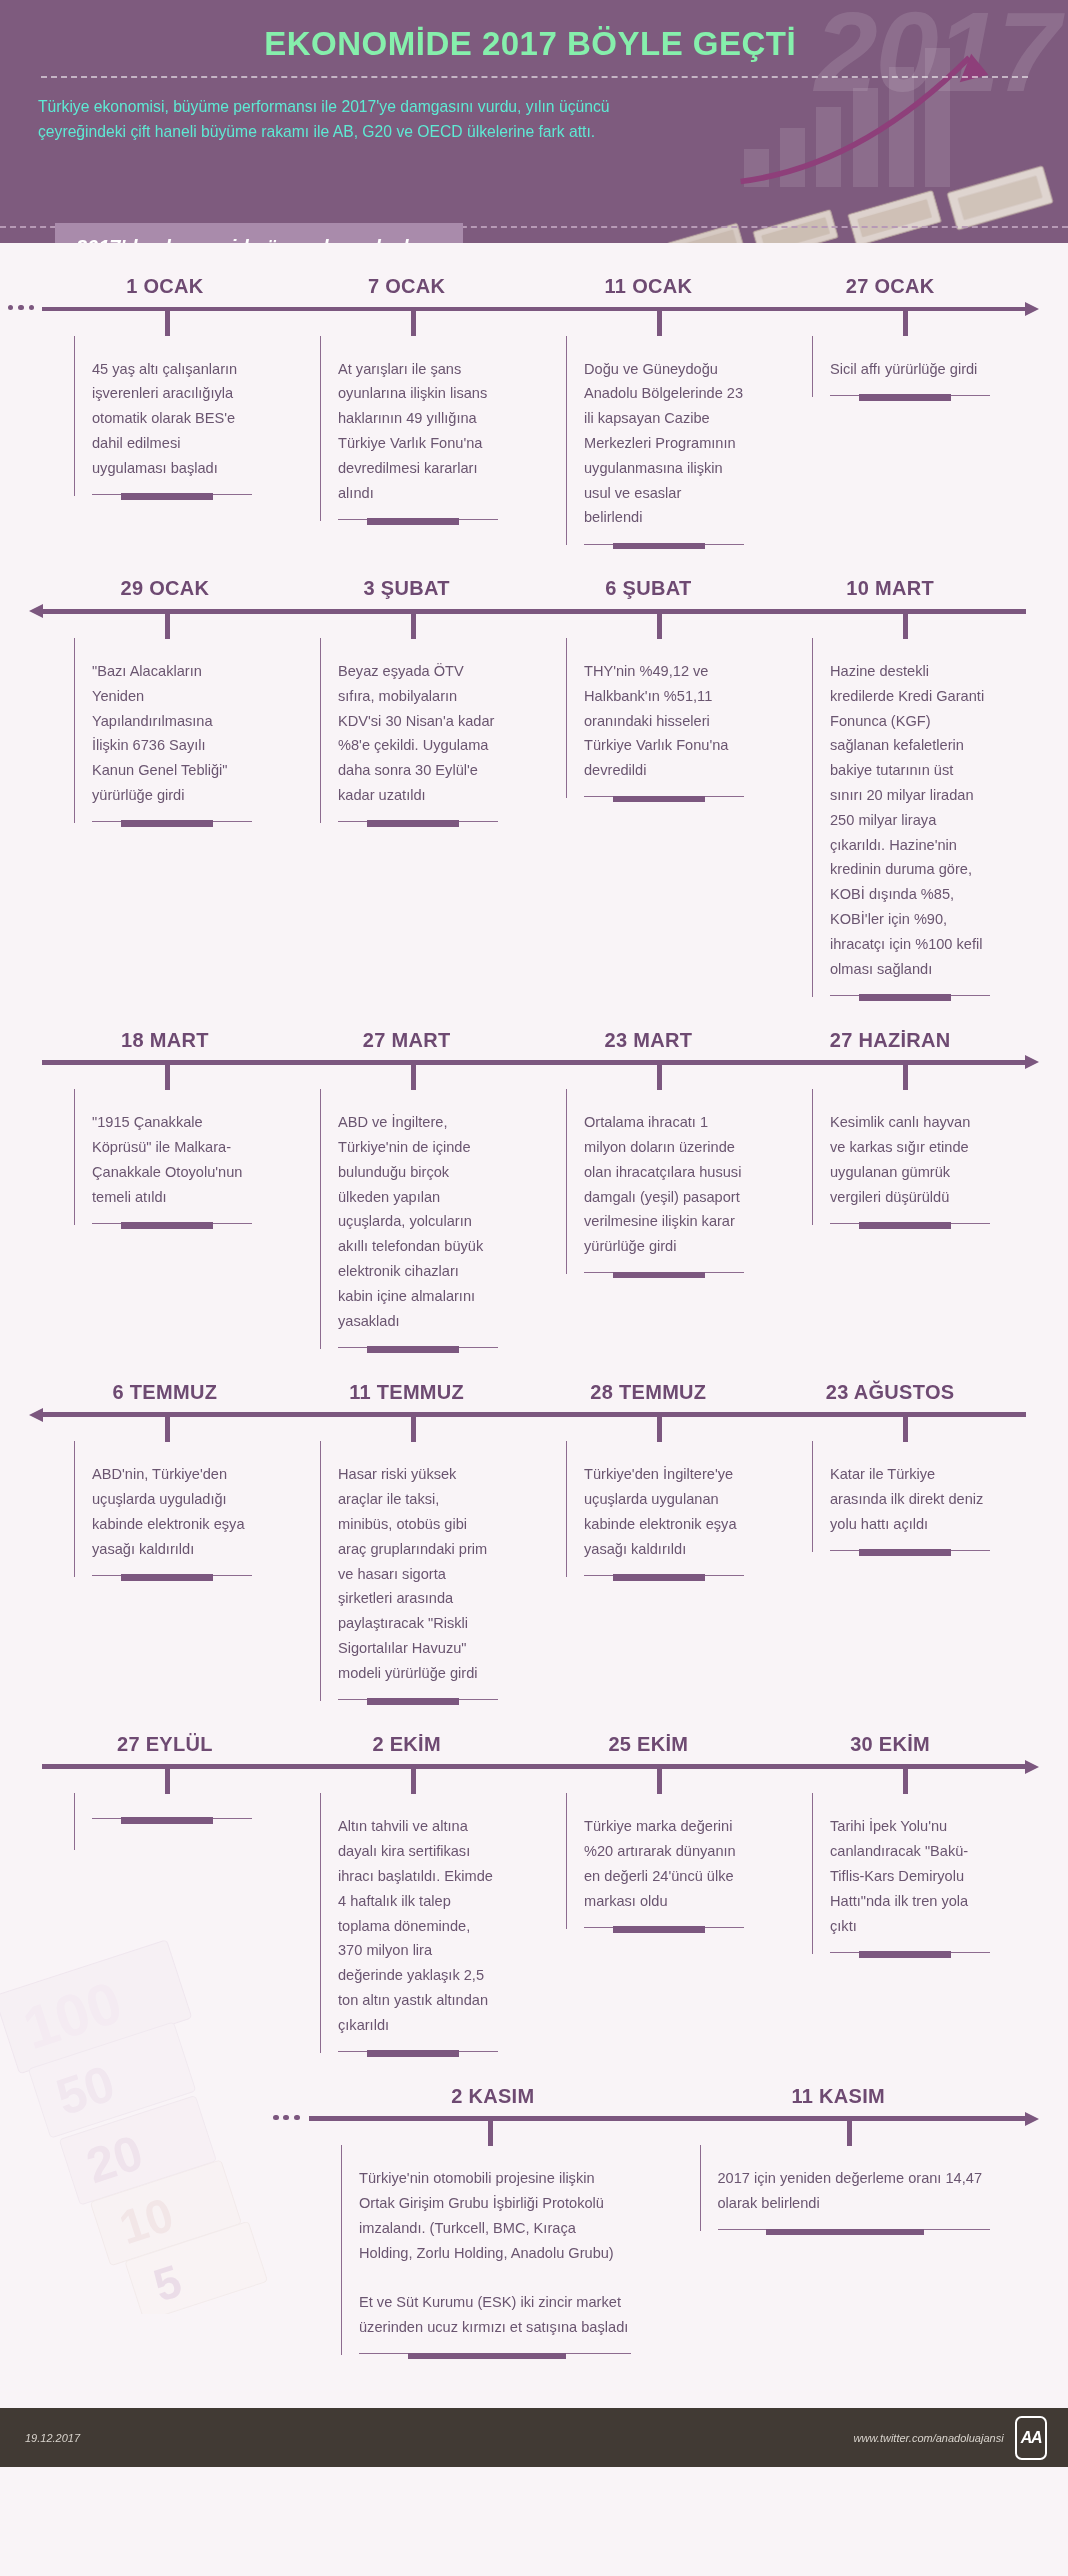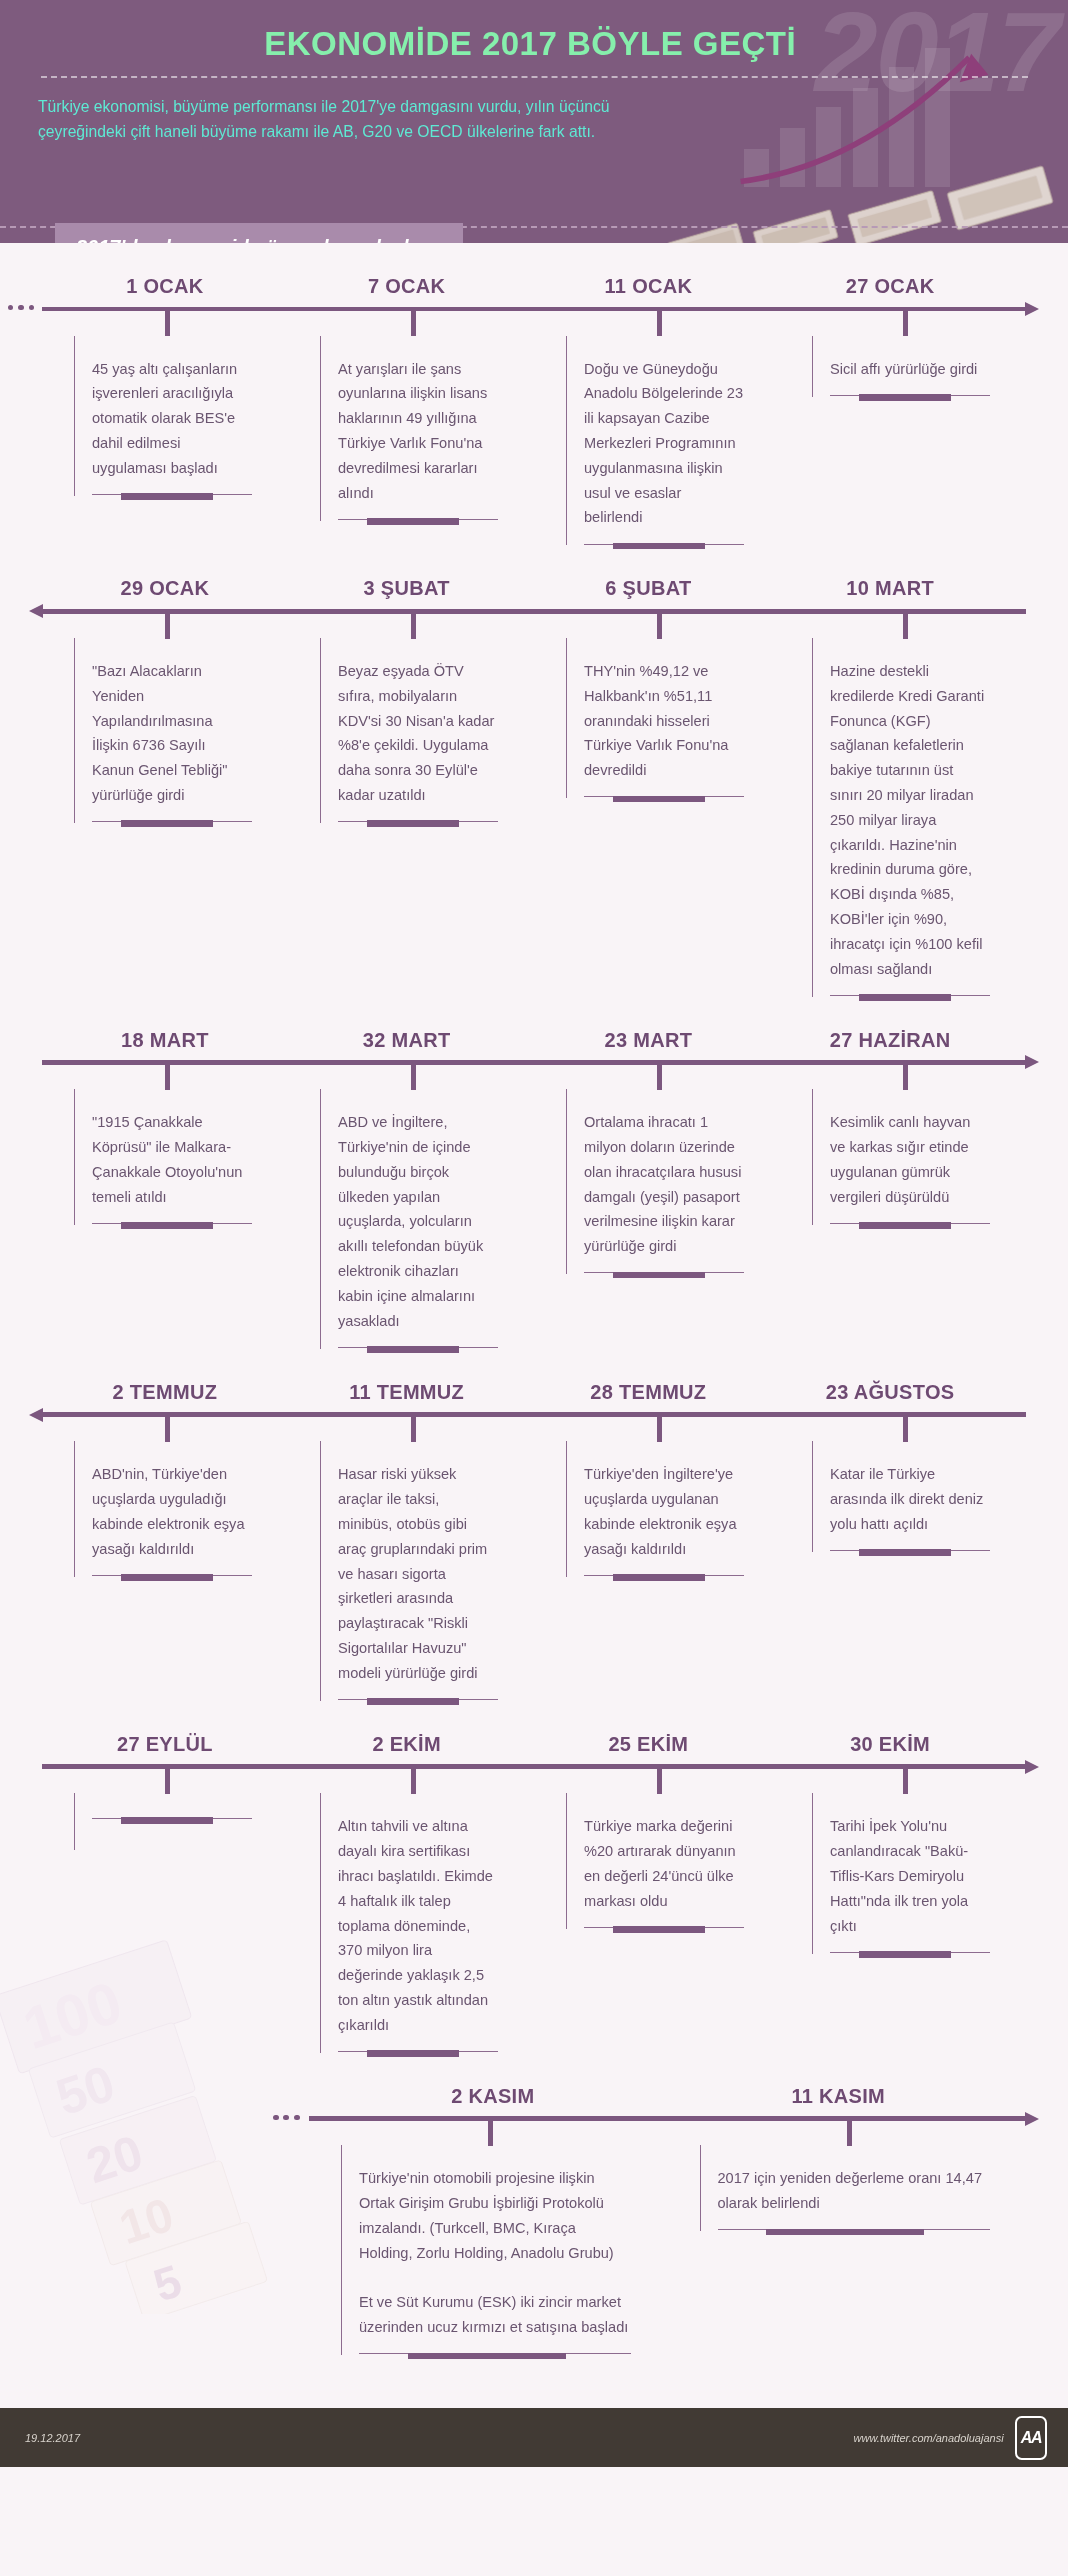--- a/index.html
+++ b/index.html
@@ -370,21 +370,21 @@
           <div class="card-inner">
             <div class="card-text">Hazine destekli kredilerde Kredi Garanti Fonunca (KGF) sağlanan kefaletlerin bakiye tutarının üst sınırı 20 milyar liradan 250 milyar liraya çıkarıldı. Hazine'nin kredinin duruma göre, KOBİ dışında %85, KOBİ'ler için %90, ihracatçı için %100 kefil olması sağlandı</div>
             <div class="card-foot"></div>
           </div>
         </div>
       </div>
     </div>
     <div class="row">
       <div class="dates">
         <div class="date-cell">18 MART</div>
-        <div class="date-cell">32 MART</div>
+        <div class="date-cell">27 MART</div>
         <div class="date-cell">23 MART</div>
         <div class="date-cell">27 HAZİRAN</div>
       </div>
       <div class="axis-wrap">
         <div class="axis-line"></div>
         <div class="axis-arrow-right"></div>
         <div class="ticks">
           <div class="tick" style="left: 123px;"></div>
           <div class="tick" style="left: 369px;"></div>
           <div class="tick" style="left: 615px;"></div>
@@ -413,21 +413,21 @@
         <div class="card">
           <div class="card-inner">
             <div class="card-text">Kesimlik canlı hayvan ve karkas sığır etinde uygulanan gümrük vergileri düşürüldü</div>
             <div class="card-foot"></div>
           </div>
         </div>
       </div>
     </div>
     <div class="row">
       <div class="dates">
-        <div class="date-cell">2 TEMMUZ</div>
+        <div class="date-cell">6 TEMMUZ</div>
         <div class="date-cell">11 TEMMUZ</div>
         <div class="date-cell">28 TEMMUZ</div>
         <div class="date-cell">23 AĞUSTOS</div>
       </div>
       <div class="axis-wrap">
         <div class="axis-line"></div>
         <div class="axis-arrow-left"></div>
         <div class="ticks">
           <div class="tick" style="left: 123px;"></div>
           <div class="tick" style="left: 369px;"></div>

